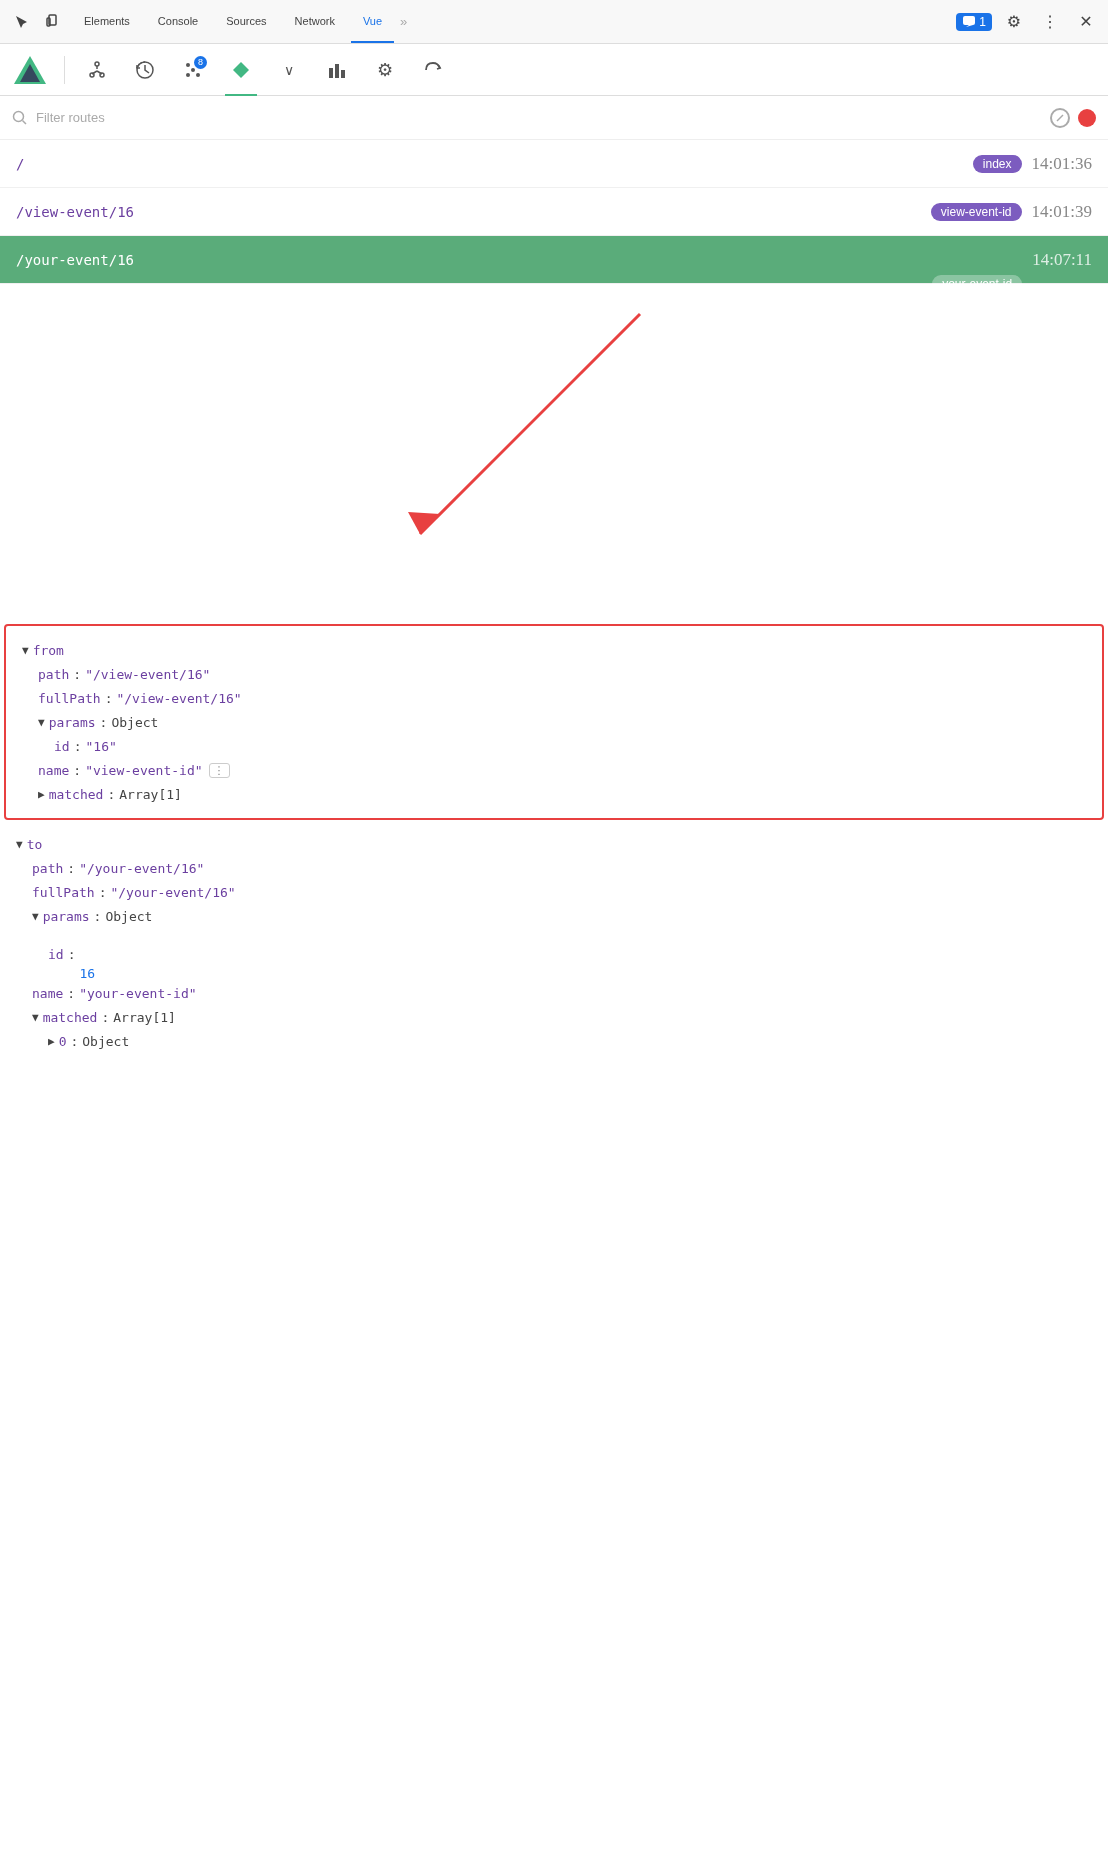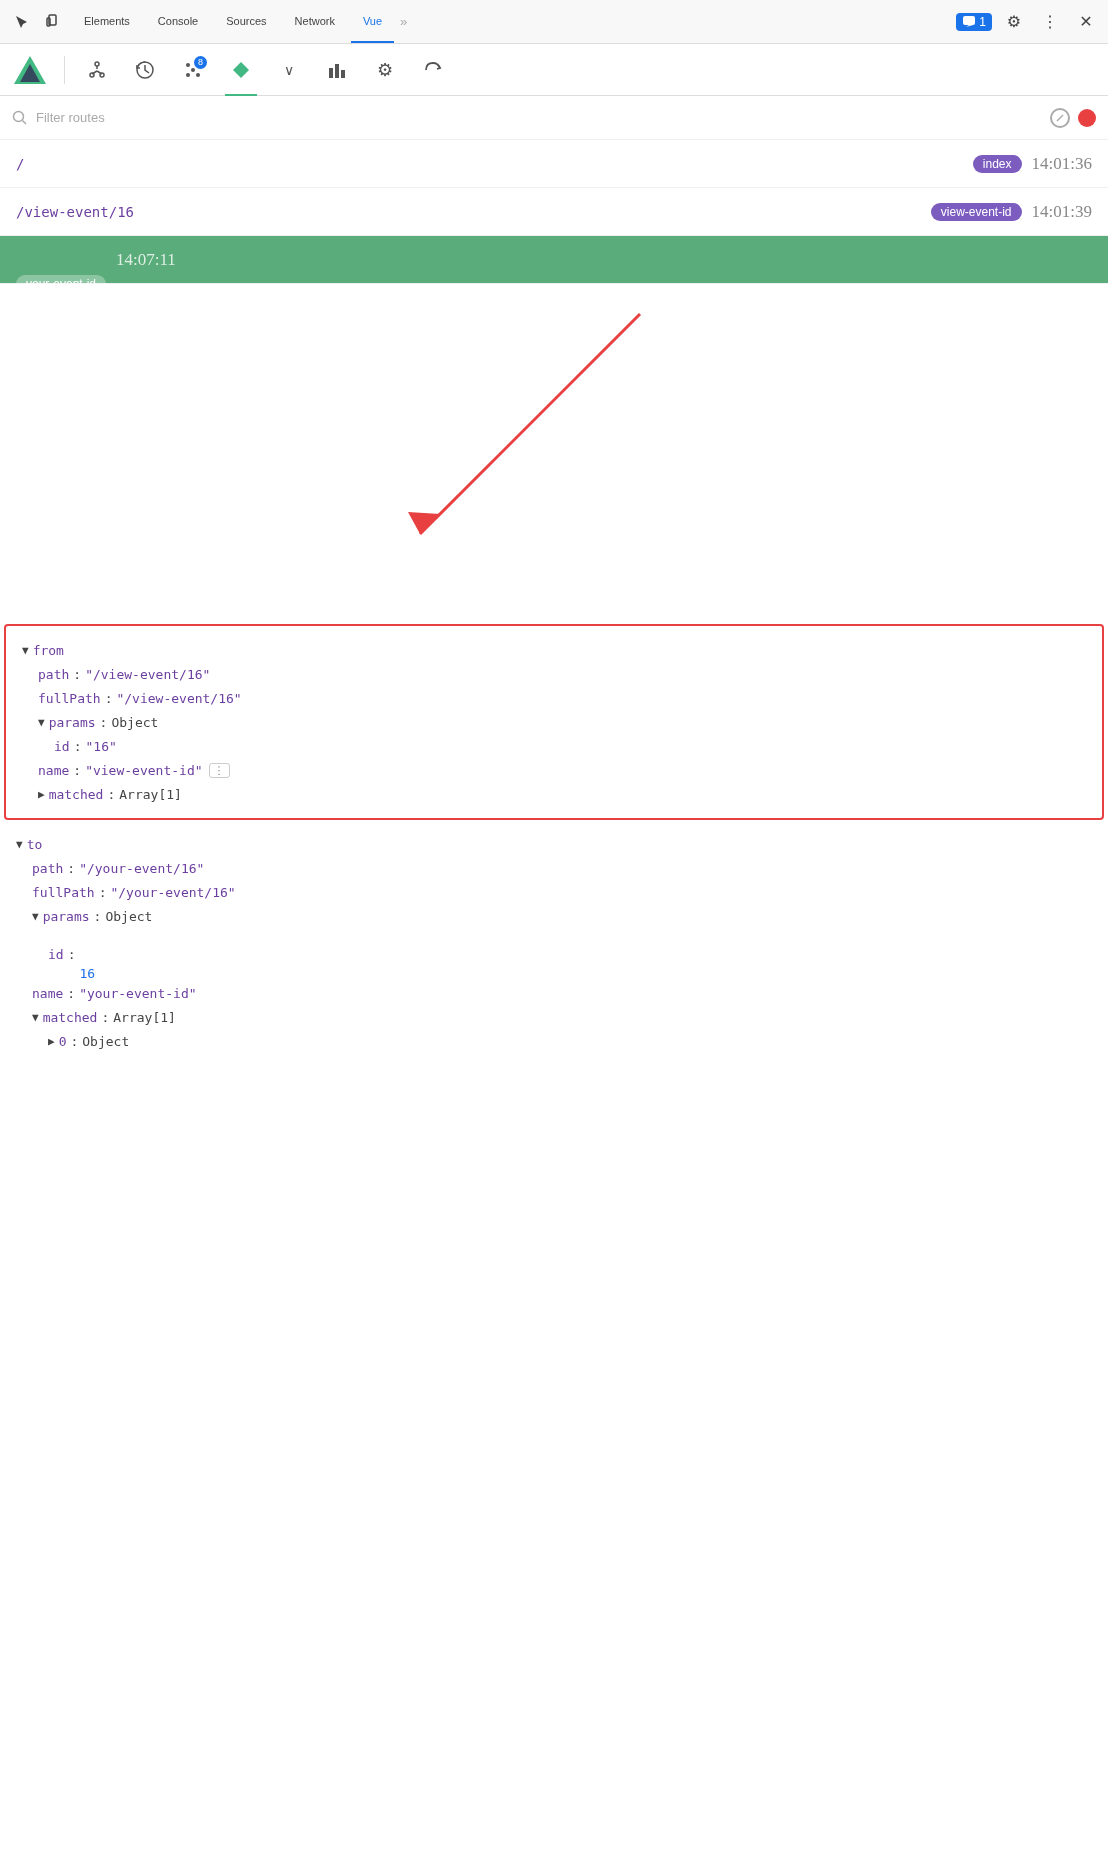--- a/index.html
+++ b/index.html
@@ -403,20 +403,21 @@
     <span class="route-time">14:01:36</span>
   </div>
 
   <div class="route-row">
     <span class="route-path">/view-event/16</span>
     <span class="route-badge">view-event-id</span>
     <span class="route-time">14:01:39</span>
   </div>
 
   <div class="route-row active">
+    <span class="route-path">/your-event/16</span>
     <span class="route-badge">your-event-id</span>
     <span class="route-time">14:07:11</span>
   </div>
 
 </div>
 
 <div class="annotation-area">
   <svg class="annotation-svg" viewBox="0 0 1108 340">
 
     <line x1="640" y1="30" x2="420" y2="250" stroke="#e84040" stroke-width="3"></line>

